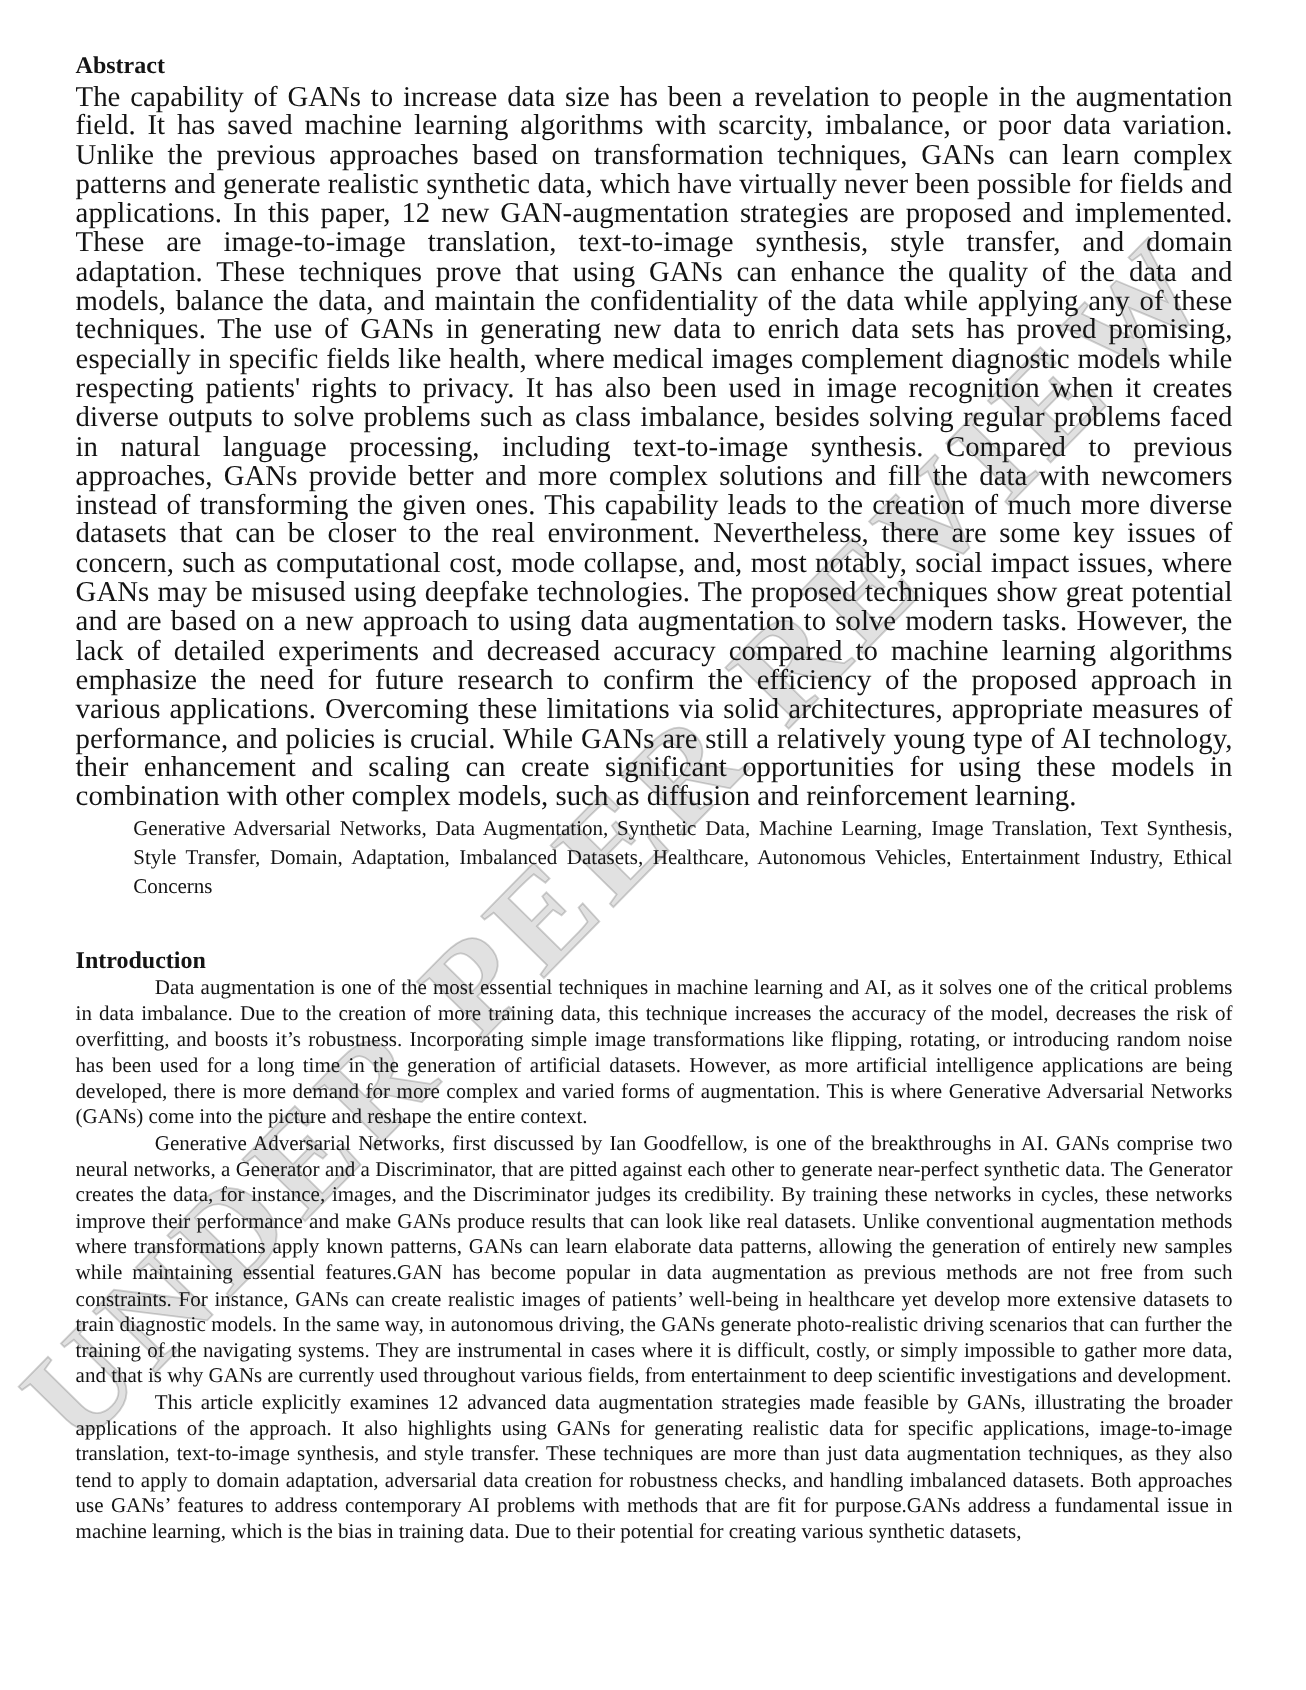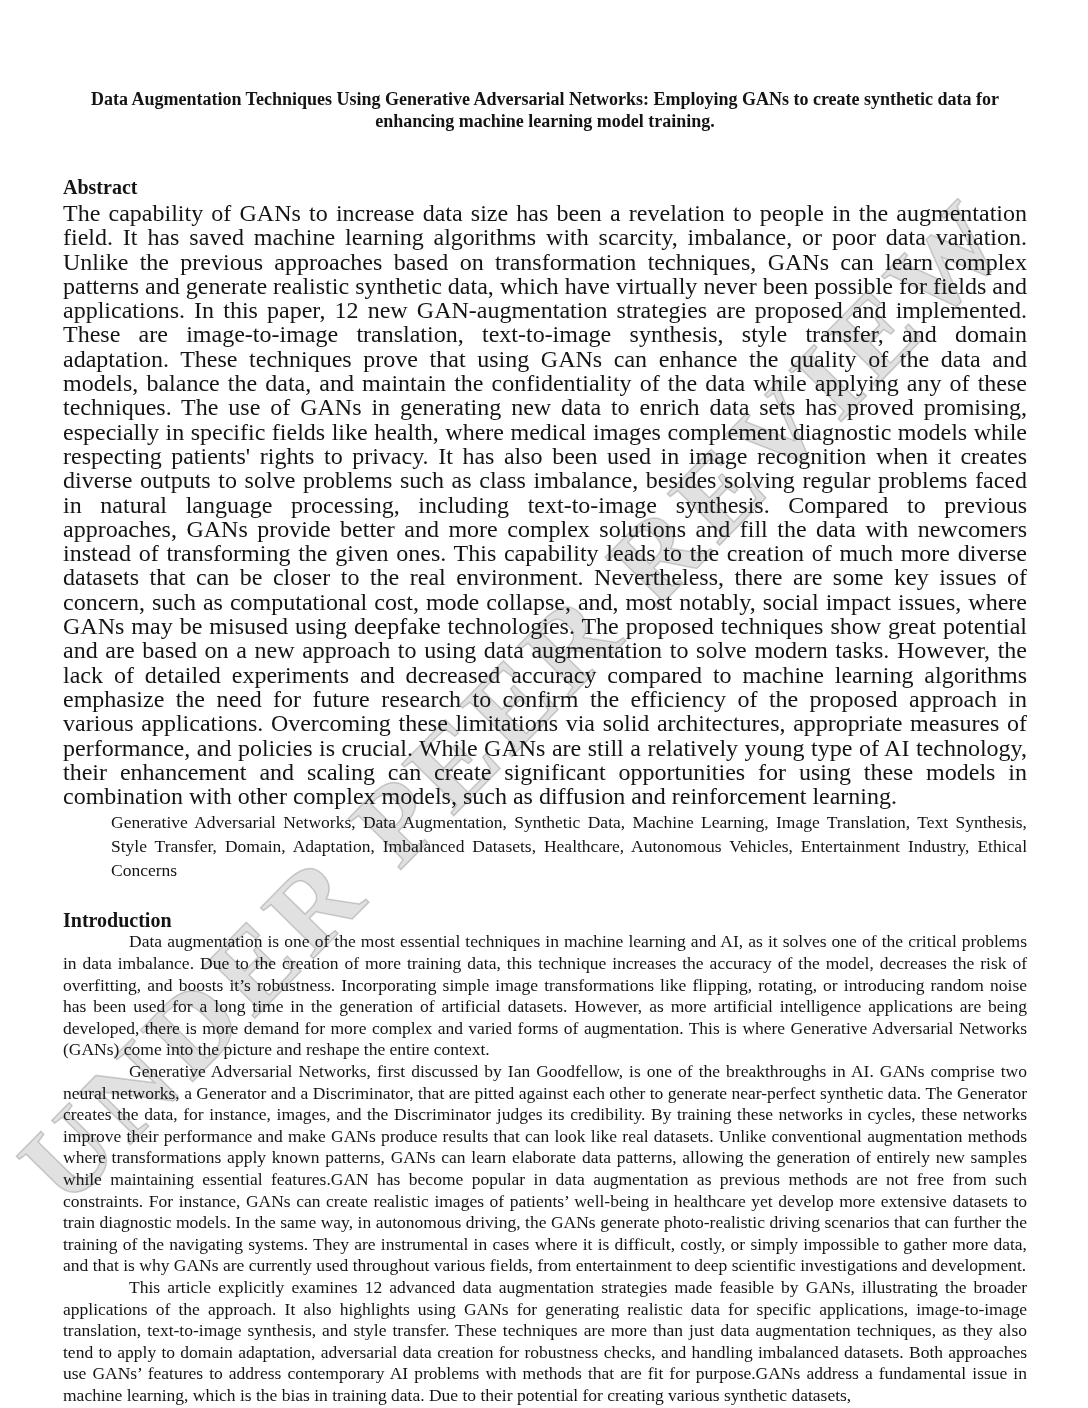--- a/index.html
+++ b/index.html
@@ -40,21 +40,21 @@
     text-align: justify;
   }
   .keywords-heading { margin-top: 46px; }
   .keywords-body {
     margin-top: 2px;
     font-size: 17.5px;
     line-height: 24px;
     text-align: justify;
     margin-left: 48px;
   }
-  .intro-heading { margin-top: 27px; }
+  .intro-heading { margin-top: 40px; }
   .intro-paragraphs p {
     margin: 0;
     font-size: 17.5px;
     line-height: 21.6px;
     text-align: justify;
     text-indent: 66px;
   }
   .watermark {
     position: absolute;
     left: 515px;
@@ -75,21 +75,20 @@
 </style>
 </head>
 <body>
 
 <div class="page">
 
   <div class="watermark">UNDER PEER REVIEW</div>
 
   <div class="content">
 
-    <div class="title">Data Augmentation Techniques Using Generative Adversarial Networks: Employing GANs to create synthetic data for enhancing machine learning model training.</div>
 
     <div class="heading abstract-heading">Abstract</div>
 
     <div class="abstract-body">The capability of GANs to increase data size has been a revelation to people in the augmentation field.  It has saved machine learning algorithms with scarcity, imbalance, or poor data variation.  Unlike the previous approaches based on transformation techniques, GANs can learn complex patterns and generate realistic synthetic data, which have virtually never been possible for fields and applications.  In this paper, 12 new GAN-augmentation strategies are proposed and implemented.  These are image-to-image translation, text-to-image synthesis, style transfer, and domain adaptation.  These techniques prove that using GANs can enhance the quality of the data and models, balance the data, and maintain the confidentiality of the data while applying any of these techniques.  The use of GANs in generating new data to enrich data sets has proved promising, especially in specific fields like health, where medical images complement diagnostic models while respecting patients' rights to privacy.  It has also been used in image recognition when it creates diverse outputs to solve problems such as class imbalance, besides solving regular problems faced in natural language processing, including text-to-image synthesis.  Compared to previous approaches, GANs provide better and more complex solutions and fill the data with newcomers instead of transforming the given ones.  This capability leads to the creation of much more diverse datasets that can be closer to the real environment.  Nevertheless, there are some key issues of concern, such as computational cost, mode collapse, and, most notably, social impact issues, where GANs may be misused using deepfake technologies. The proposed techniques show great potential and are based on a new approach to using data augmentation to solve modern tasks. However, the lack of detailed experiments and decreased accuracy compared to machine learning algorithms emphasize the need for future research to confirm the efficiency of the proposed approach in various applications. Overcoming these limitations via solid architectures, appropriate measures of performance, and policies is crucial.  While GANs are still a relatively young type of AI technology, their enhancement and scaling can create significant opportunities for using these models in combination with other complex models, such as diffusion and reinforcement learning.</div>
 
 
     <div class="keywords-body">Generative Adversarial Networks, Data Augmentation, Synthetic Data, Machine Learning, Image Translation, Text Synthesis, Style Transfer, Domain, Adaptation, Imbalanced Datasets, Healthcare, Autonomous Vehicles, Entertainment Industry, Ethical Concerns</div>
 
     <div class="heading intro-heading">Introduction</div>
 

